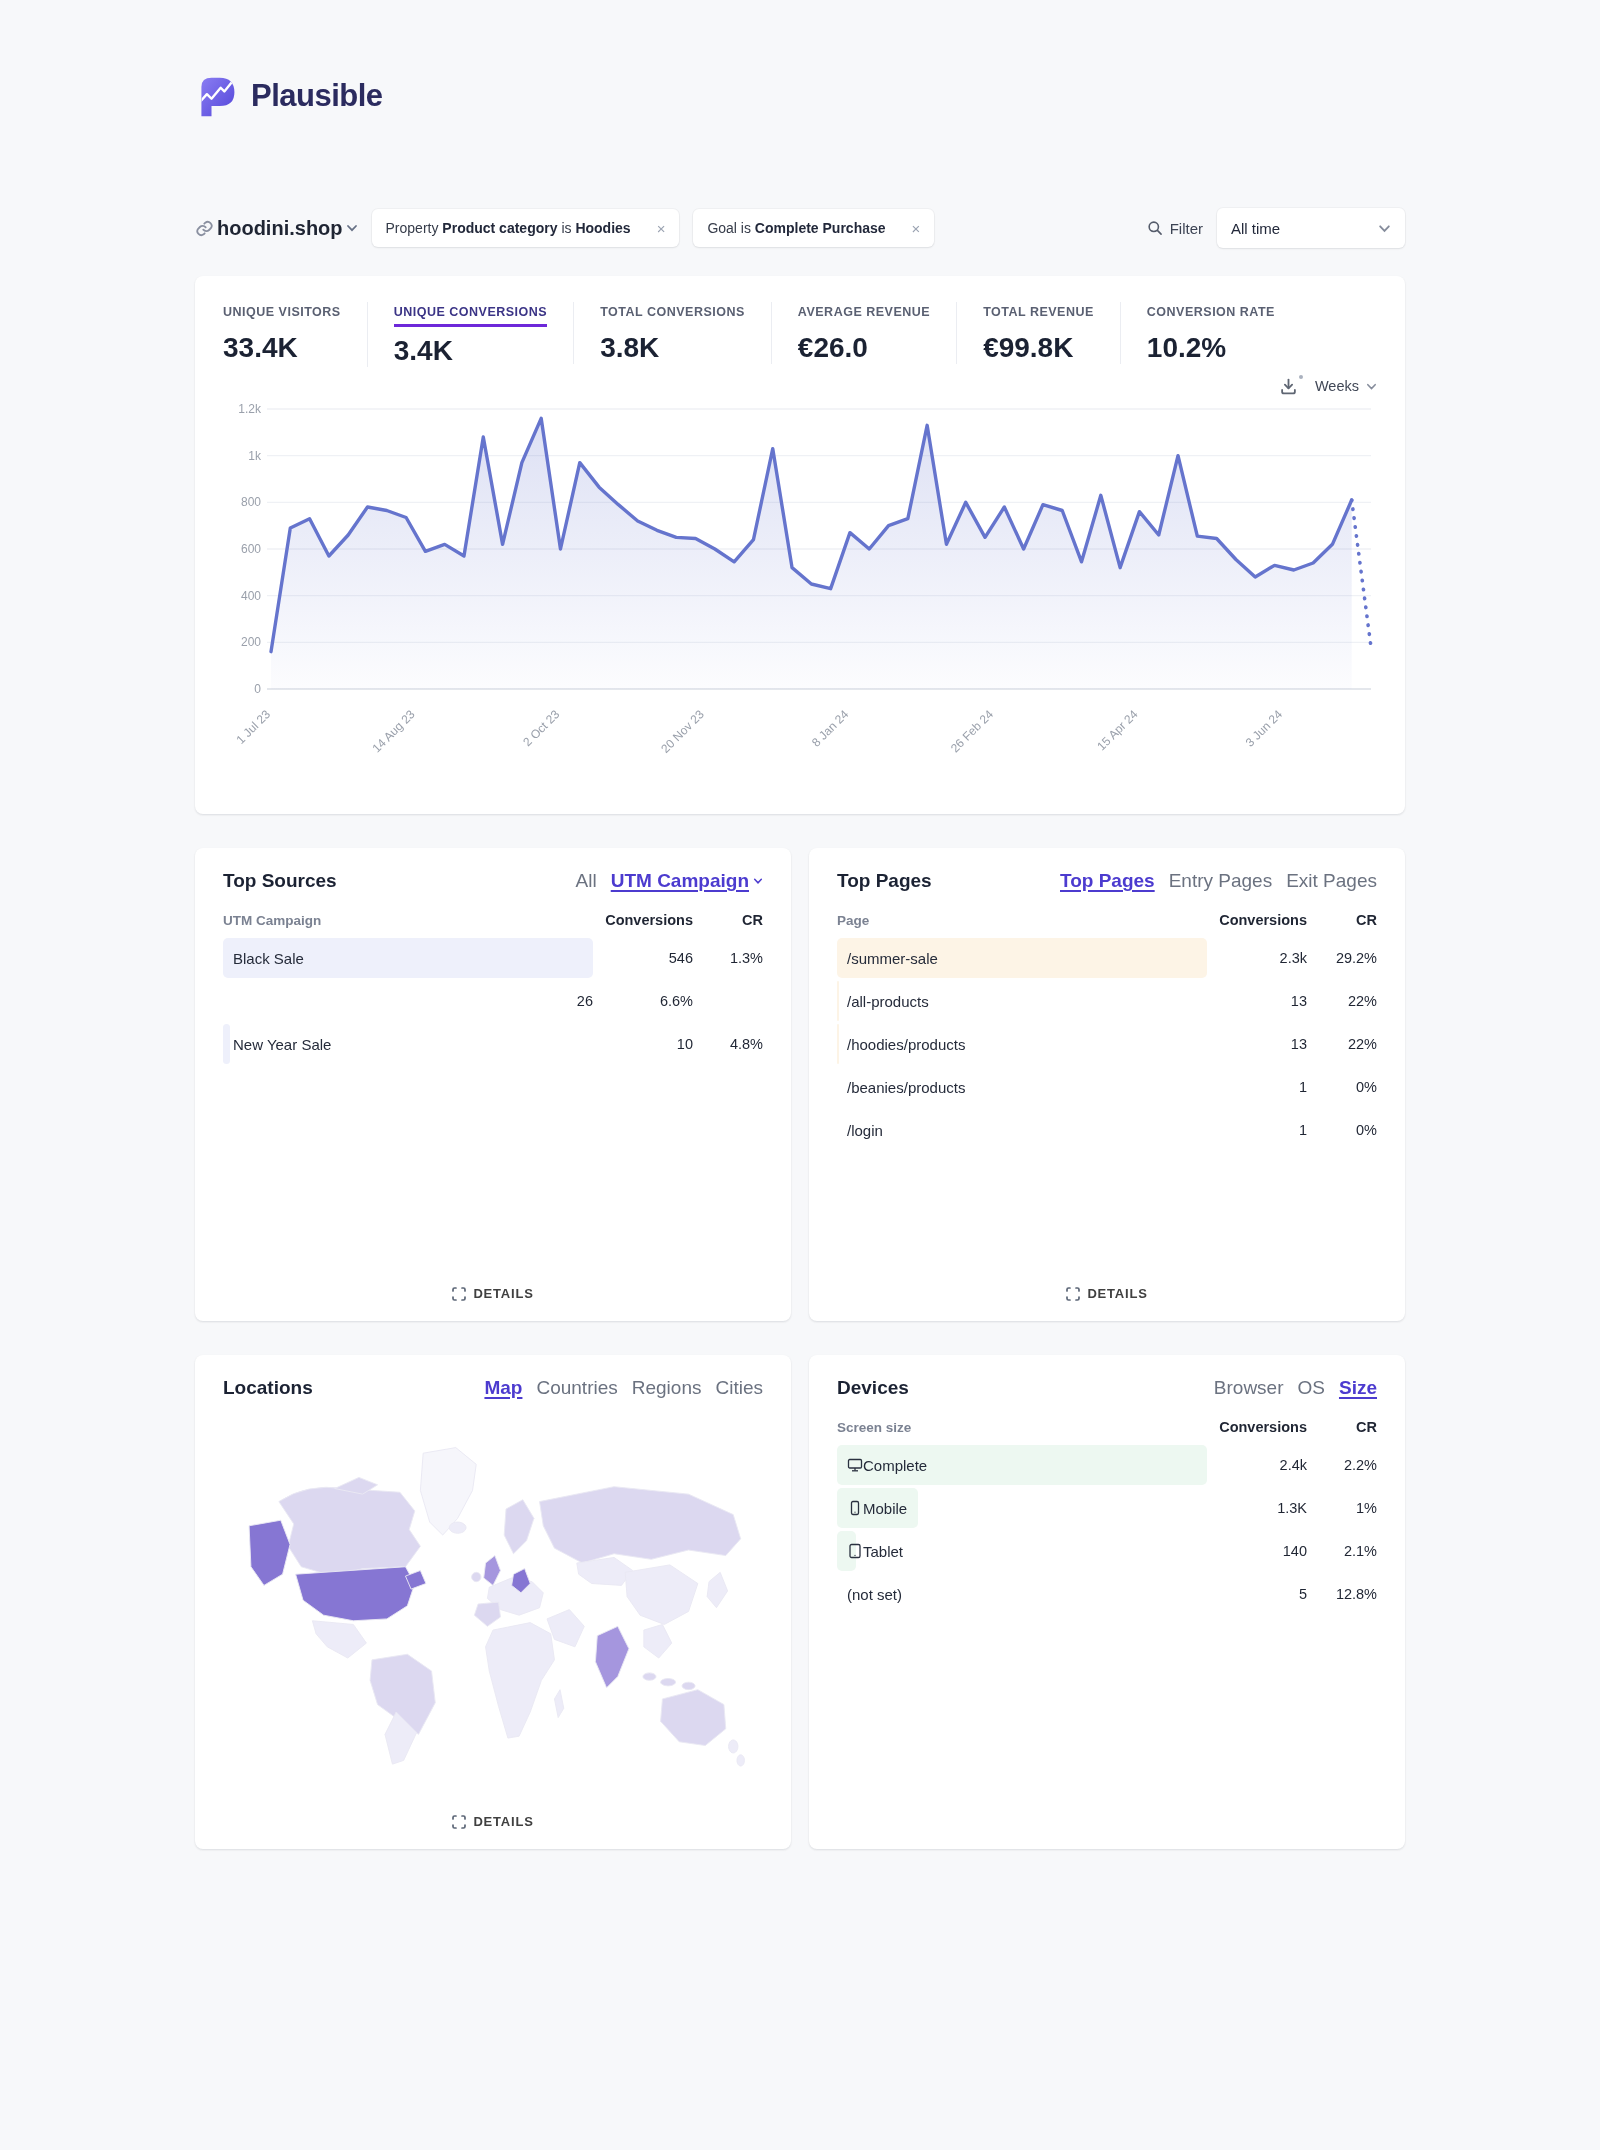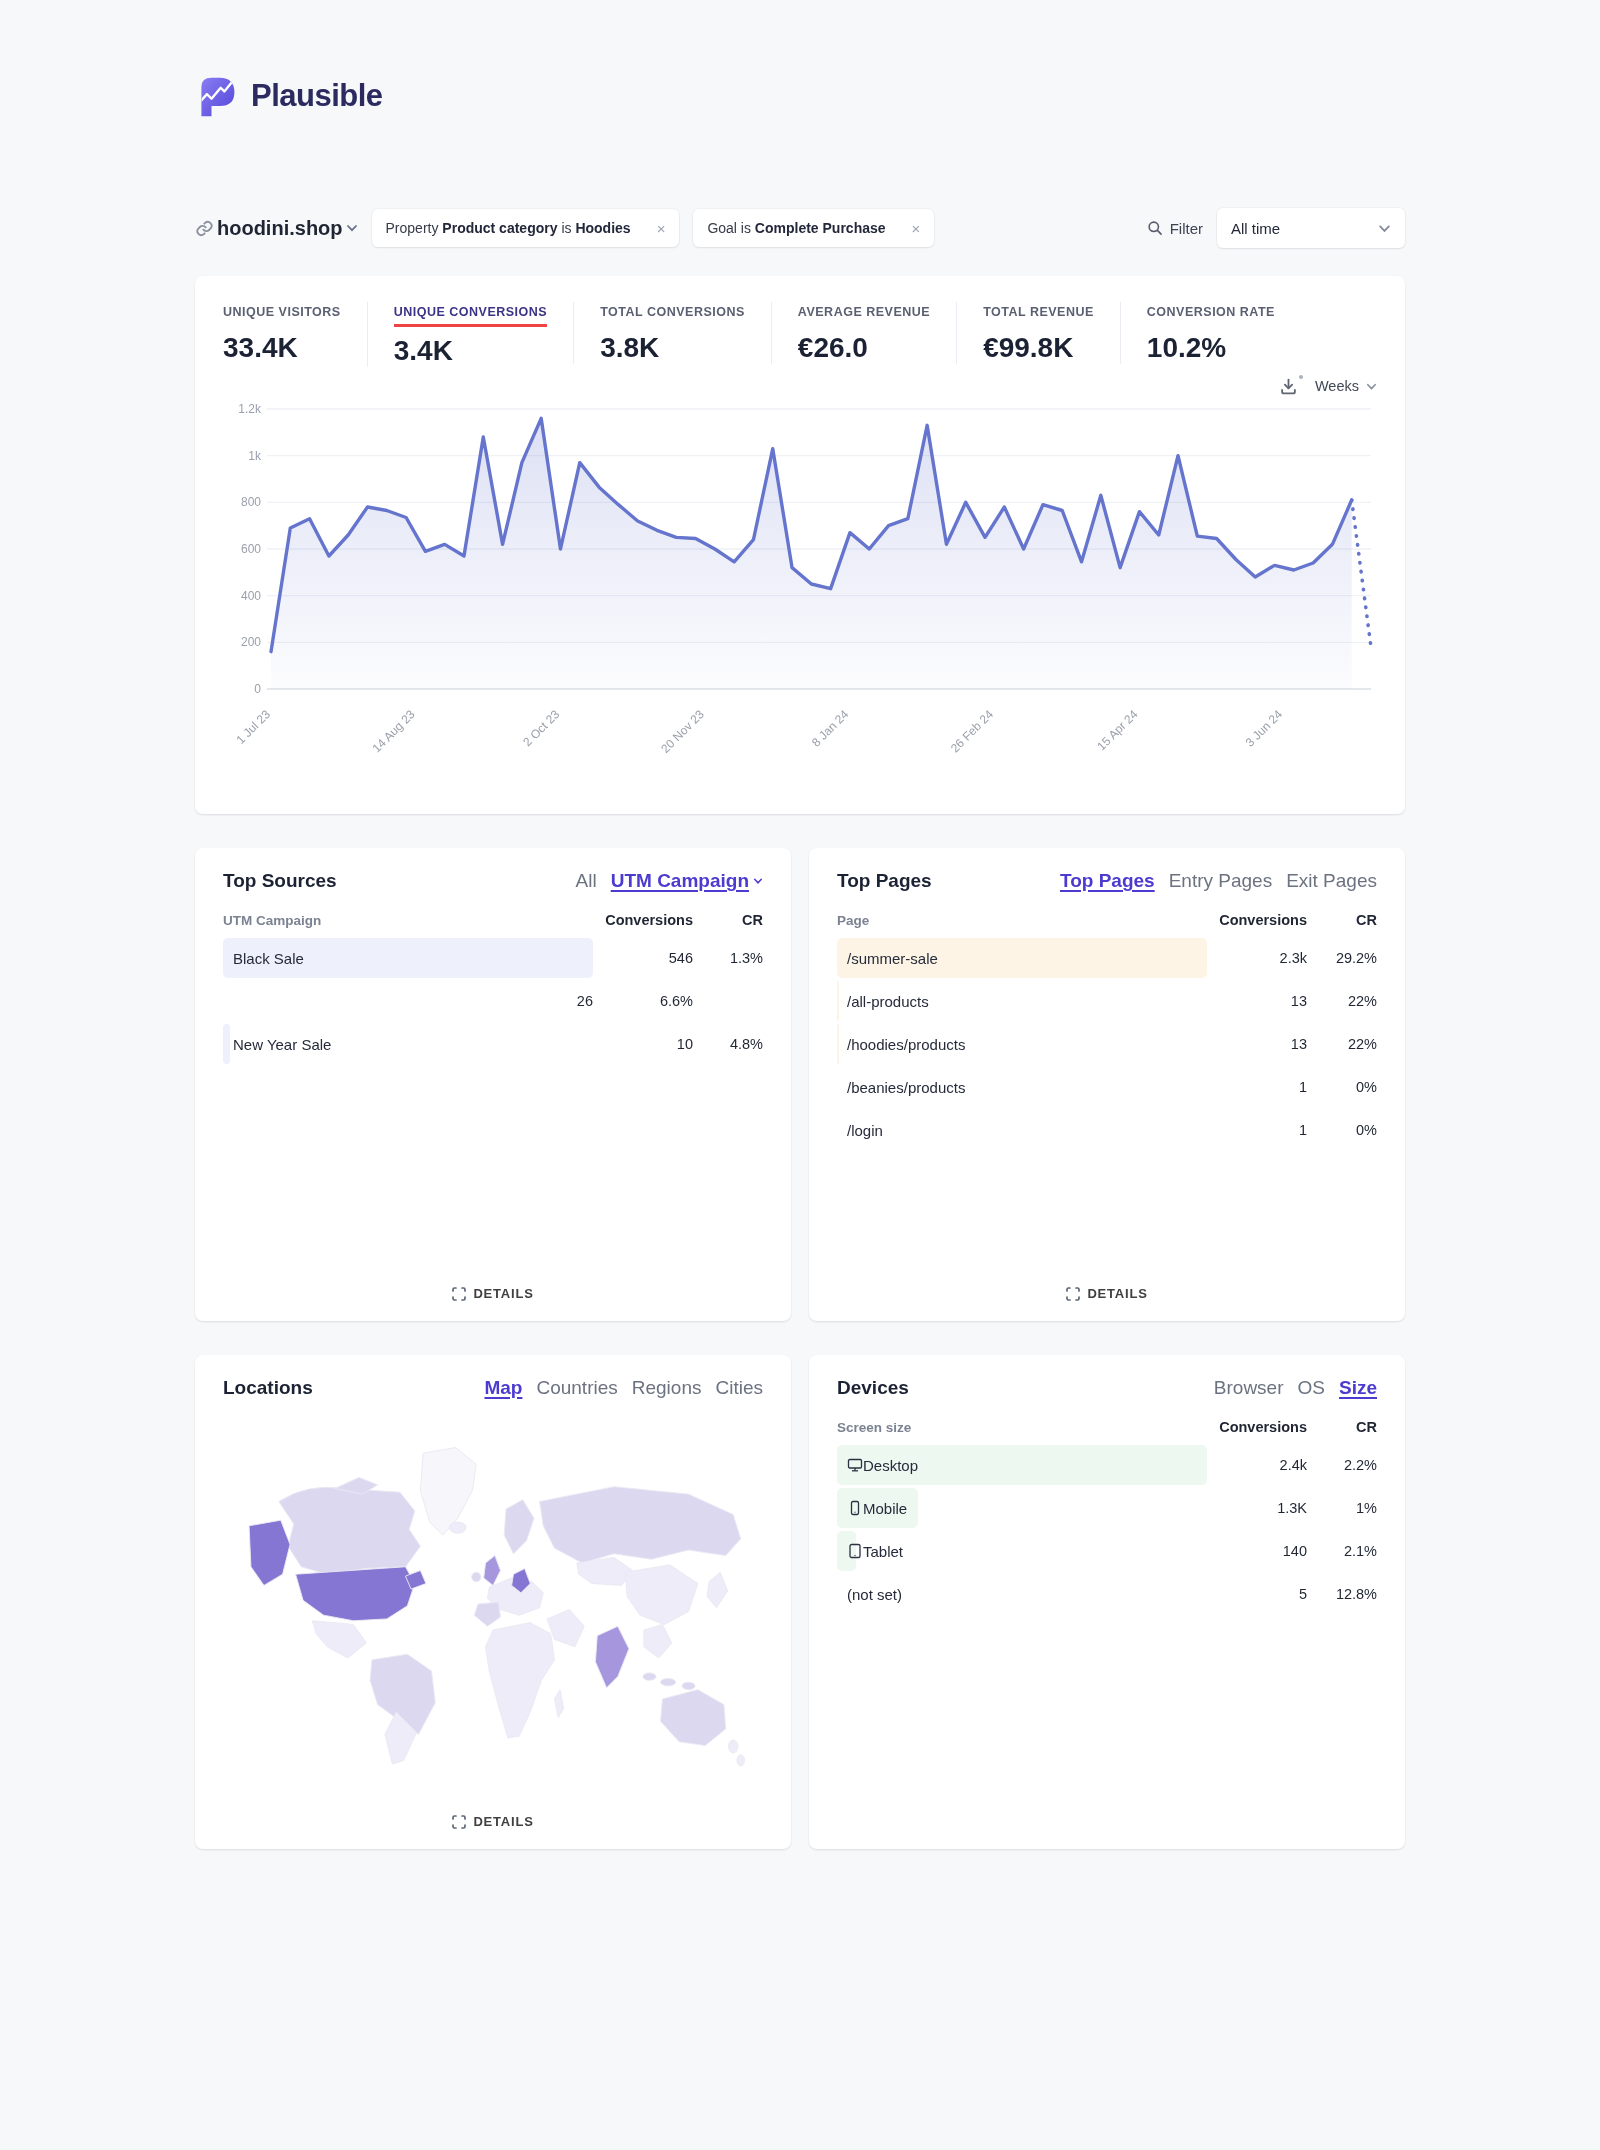--- a/index.html
+++ b/index.html
@@ -43,21 +43,21 @@
   }
   .chart-card { margin-top:28px; height:538px; padding:26px 28px 8px; }
 
   .metrics { display:flex; align-items:flex-start; }
   .metric { padding:0 26px; border-left:1px solid #ebedf2; cursor:pointer; }
   .metric:first-child { padding-left:0; border-left:none; }
   .metric-label {
     display:inline-block; font-size:12.5px; font-weight:700; letter-spacing:.04em;
     color:#5a6072; white-space:nowrap; padding-bottom:5px;
   }
-  .metric.active .metric-label { color:#3b3486; border-bottom:3px solid #ef4444; }
+  .metric.active .metric-label { color:#3b3486; border-bottom:3px solid #6d28d9; }
   .metric-value { font-size:28px; font-weight:700; color:#1b2233; margin-top:8px; }
 
   .chart-controls { display:flex; justify-content:flex-end; align-items:center; gap:18px; margin-top:6px; height:26px; }
   .dl-wrap { position:relative; cursor:pointer; display:flex; }
   .dl-dot { position:absolute; top:-3px; right:-6px; width:4px; height:4px; border-radius:50%; background:#aab1bf; }
   .interval-select { display:flex; align-items:center; gap:7px; font-size:14.5px; color:#404756; cursor:pointer; }
 
   
   .grid-row { display:flex; gap:18px; margin-top:34px; }
   .half-card { width:596px; padding:22px 28px 18px; display:flex; flex-direction:column; }
@@ -440,21 +440,21 @@
         </div>
         <div class="tbl-row">
           <div class="name-cell">
               <span class="bar" style="width: 100%;"></span>
             <span class="name-label">
               <svg class="icon" width="16" height="16" viewBox="0 0 16 16" fill="none" stroke="#2a3140" stroke-width="1.3">
                   <rect x="1.5" y="2.5" width="13" height="8.5" rx="1.2"></rect>
                   <line x1="8" y1="11" x2="8" y2="13.5"></line>
                   <line x1="5" y1="13.8" x2="11" y2="13.8"></line>
                 </svg>
-                <span>Desktop</span>
+                <span>Complete</span>
             </span>
           </div>
           <span class="num">2.4k</span>
             <span class="num">2.2%</span>
         </div>
         <div class="tbl-row">
           <div class="name-cell">
               <span class="bar" style="width: 22%;"></span>
             <span class="name-label">
               <svg class="icon" width="16" height="16" viewBox="0 0 16 16" fill="none" stroke="#2a3140" stroke-width="1.3">

